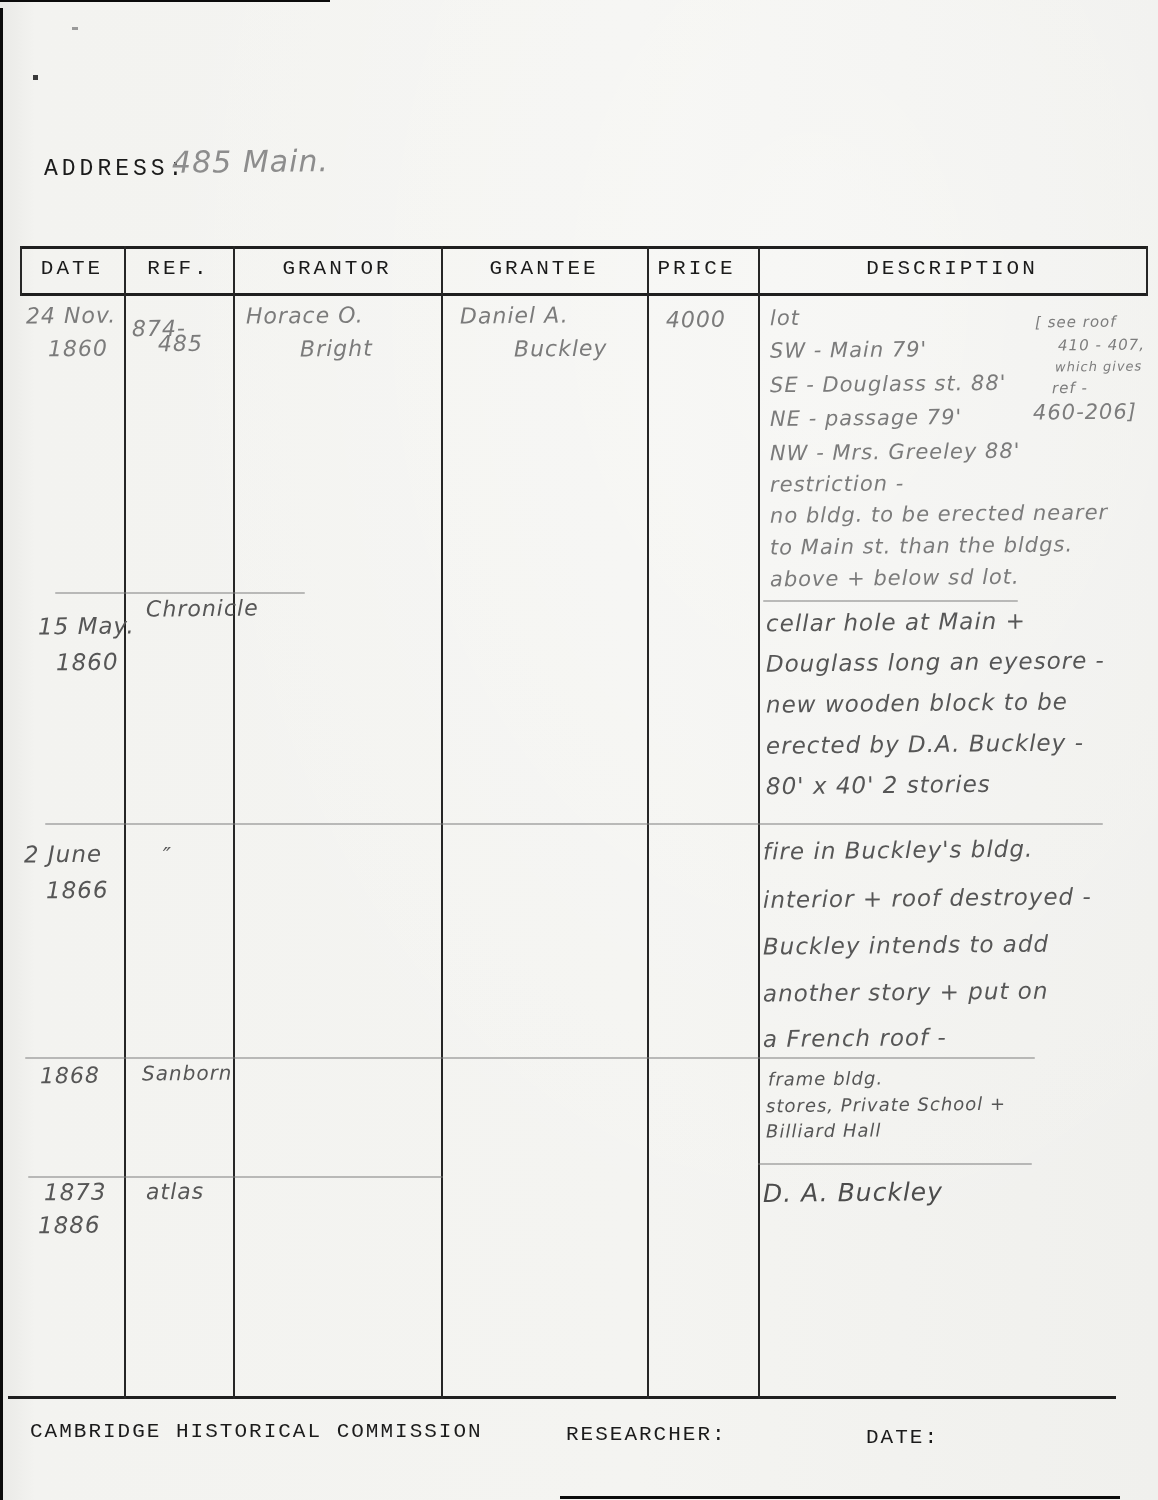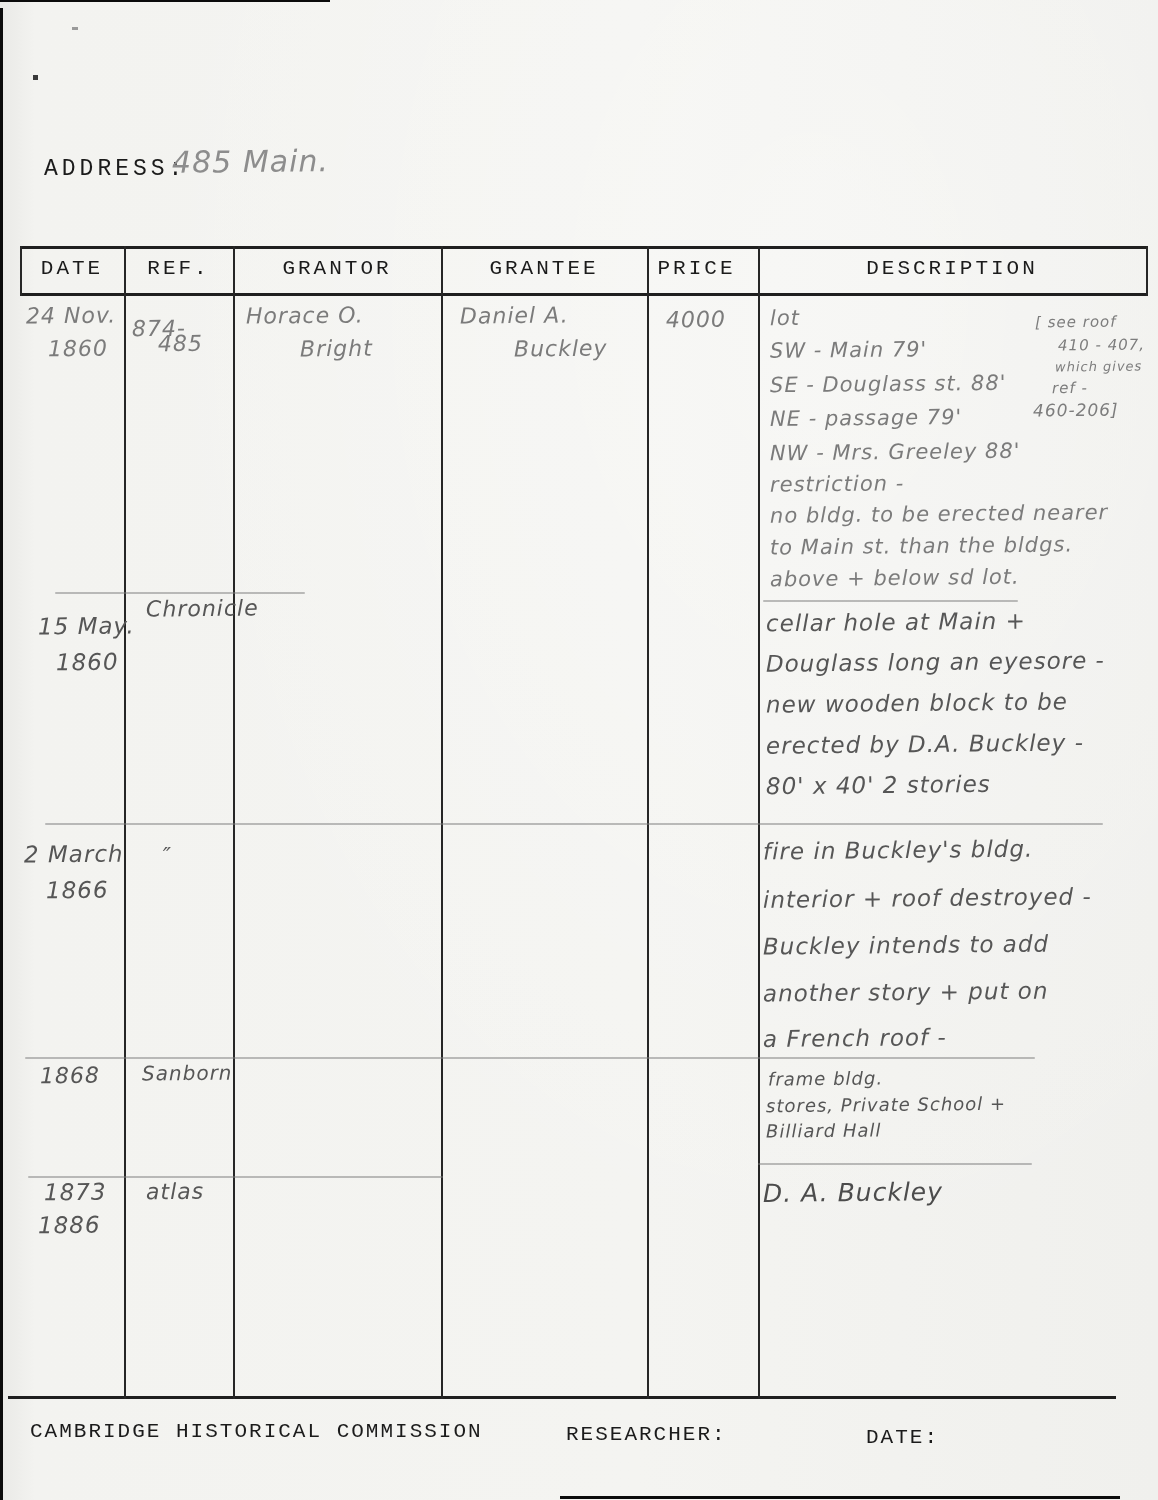--- a/index.html
+++ b/index.html
@@ -79,33 +79,33 @@
   <div class="hw p1" style="left:770px;top:440px;font-size:21px;">NW - Mrs. Greeley 88'</div>
   <div class="hw p1" style="left:770px;top:472px;font-size:21px;">restriction -</div>
   <div class="hw p1" style="left:770px;top:502px;font-size:21px;">no bldg. to be erected nearer</div>
   <div class="hw p1" style="left:770px;top:534px;font-size:21px;">to Main st. than the bldgs.</div>
   <div class="hw p1" style="left:770px;top:566px;font-size:21px;">above + below sd lot.</div>
 
   <div class="hw" style="left:1035px;top:313px;font-size:15px;color:#7d7d7d;">[ see roof</div>
   <div class="hw" style="left:1058px;top:336px;font-size:15px;color:#7d7d7d;">410 - 407,</div>
   <div class="hw" style="left:1055px;top:359px;font-size:13px;color:#7d7d7d;">which gives</div>
   <div class="hw" style="left:1052px;top:379px;font-size:15px;color:#7d7d7d;">ref -</div>
-  <div class="hw" style="left:1033px;top:400px;font-size:17px;color:#7d7d7d;">460-206]</div>
+  <div class="hw" style="left:1033px;top:400px;font-size:21px;color:#7d7d7d;">460-206]</div>
 
   <div class="hw p2" style="left:38px;top:613px;font-size:23px;">15 May.</div>
   <div class="hw p2" style="left:56px;top:649px;font-size:23px;">1860</div>
   <div class="hw p2" style="left:146px;top:596px;font-size:22px;">Chronicle</div>
 
   <div class="hw p2" style="left:766px;top:609px;font-size:23px;">cellar hole at Main +</div>
   <div class="hw p2" style="left:766px;top:649px;font-size:23px;">Douglass long an eyesore -</div>
   <div class="hw p2" style="left:766px;top:690px;font-size:23px;">new wooden block to be</div>
   <div class="hw p2" style="left:766px;top:731px;font-size:23px;">erected by D.A. Buckley -</div>
   <div class="hw p2" style="left:766px;top:772px;font-size:23px;">80' x 40'    2 stories</div>
 
-  <div class="hw p2" style="left:24px;top:841px;font-size:23px;">2 March</div>
+  <div class="hw p2" style="left:24px;top:841px;font-size:23px;">2 June</div>
   <div class="hw p2" style="left:46px;top:877px;font-size:23px;">1866</div>
   <div class="hw p2" style="left:163px;top:843px;font-size:22px;">″</div>
 
   <div class="hw p2" style="left:763px;top:837px;font-size:23px;">fire in Buckley's bldg.</div>
   <div class="hw p2" style="left:763px;top:885px;font-size:23px;">interior + roof destroyed -</div>
   <div class="hw p2" style="left:763px;top:932px;font-size:23px;">Buckley intends to add</div>
   <div class="hw p2" style="left:763px;top:979px;font-size:23px;">another story + put on</div>
   <div class="hw p2" style="left:763px;top:1025px;font-size:23px;">a French roof -</div>
 
   <div class="hw p2" style="left:40px;top:1063px;font-size:22px;">1868</div>

